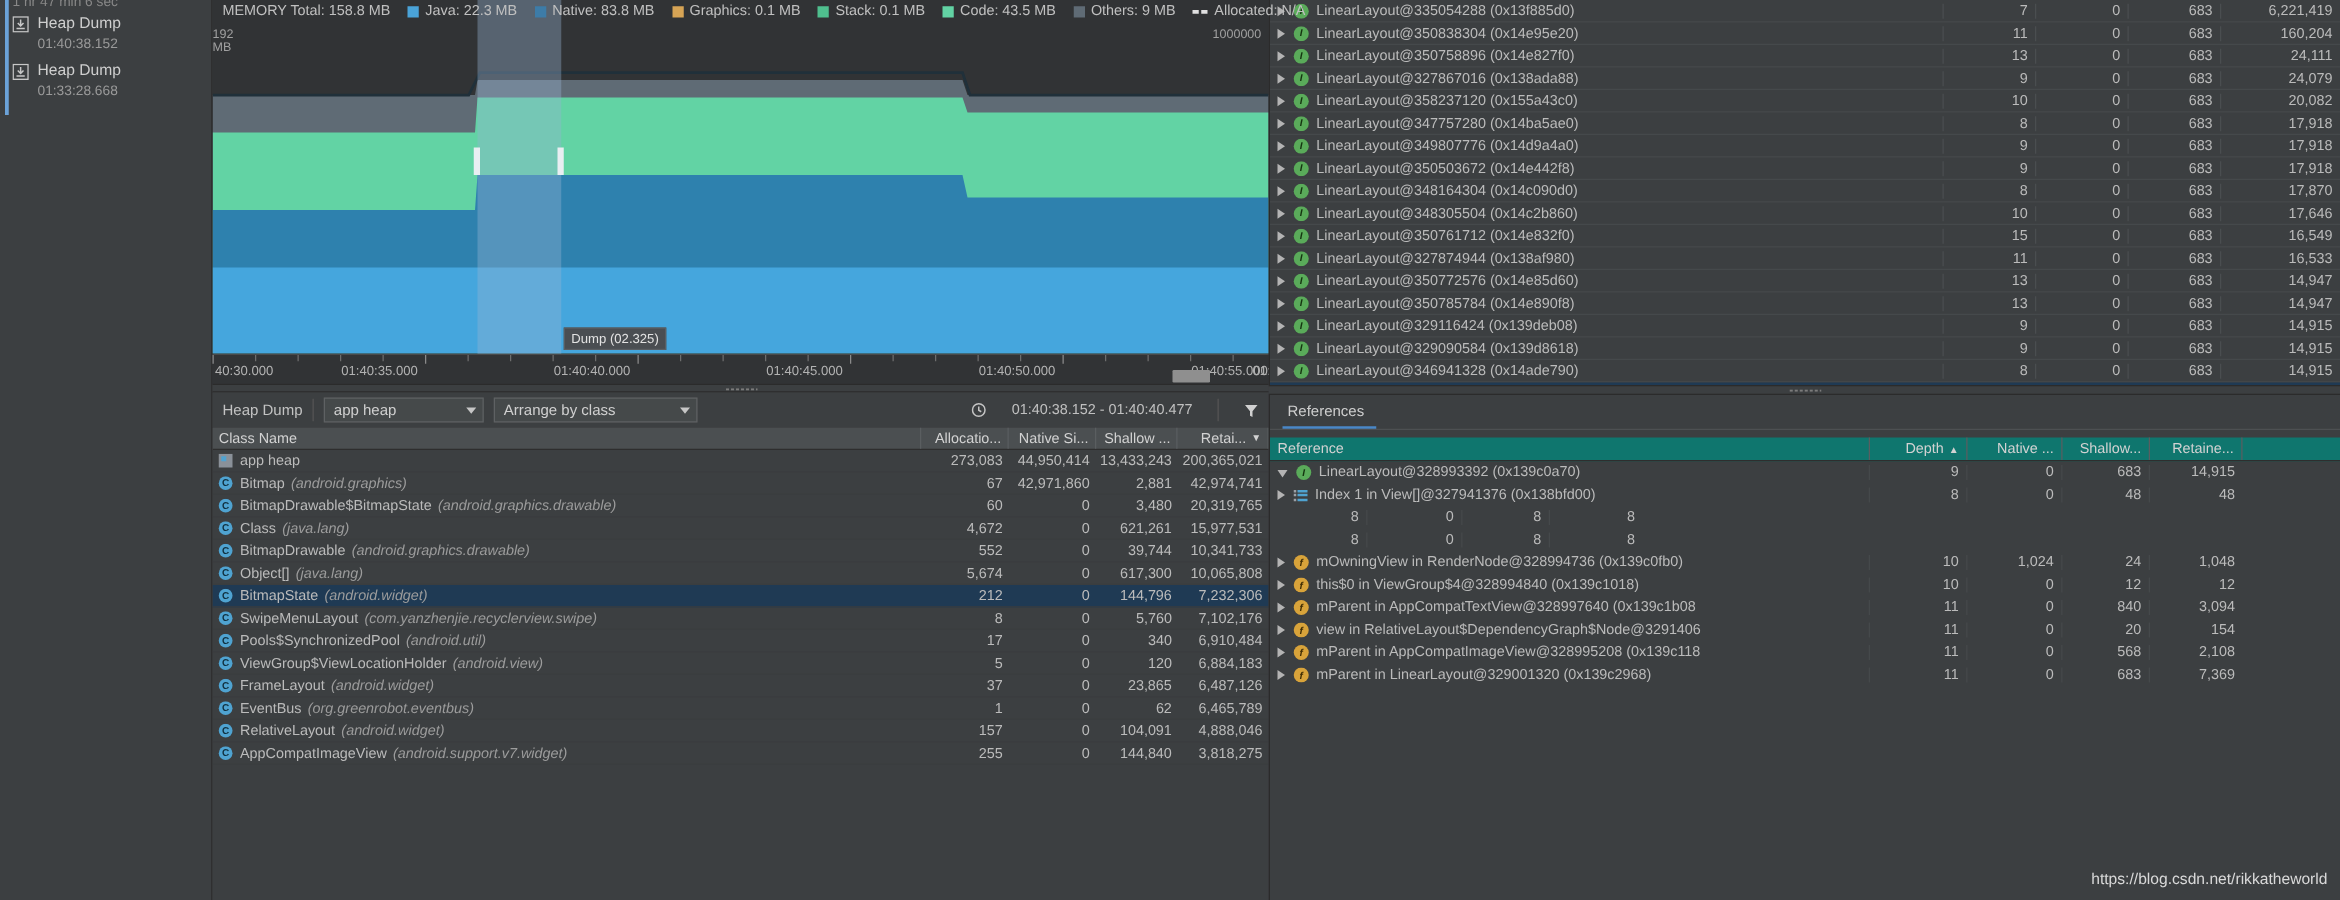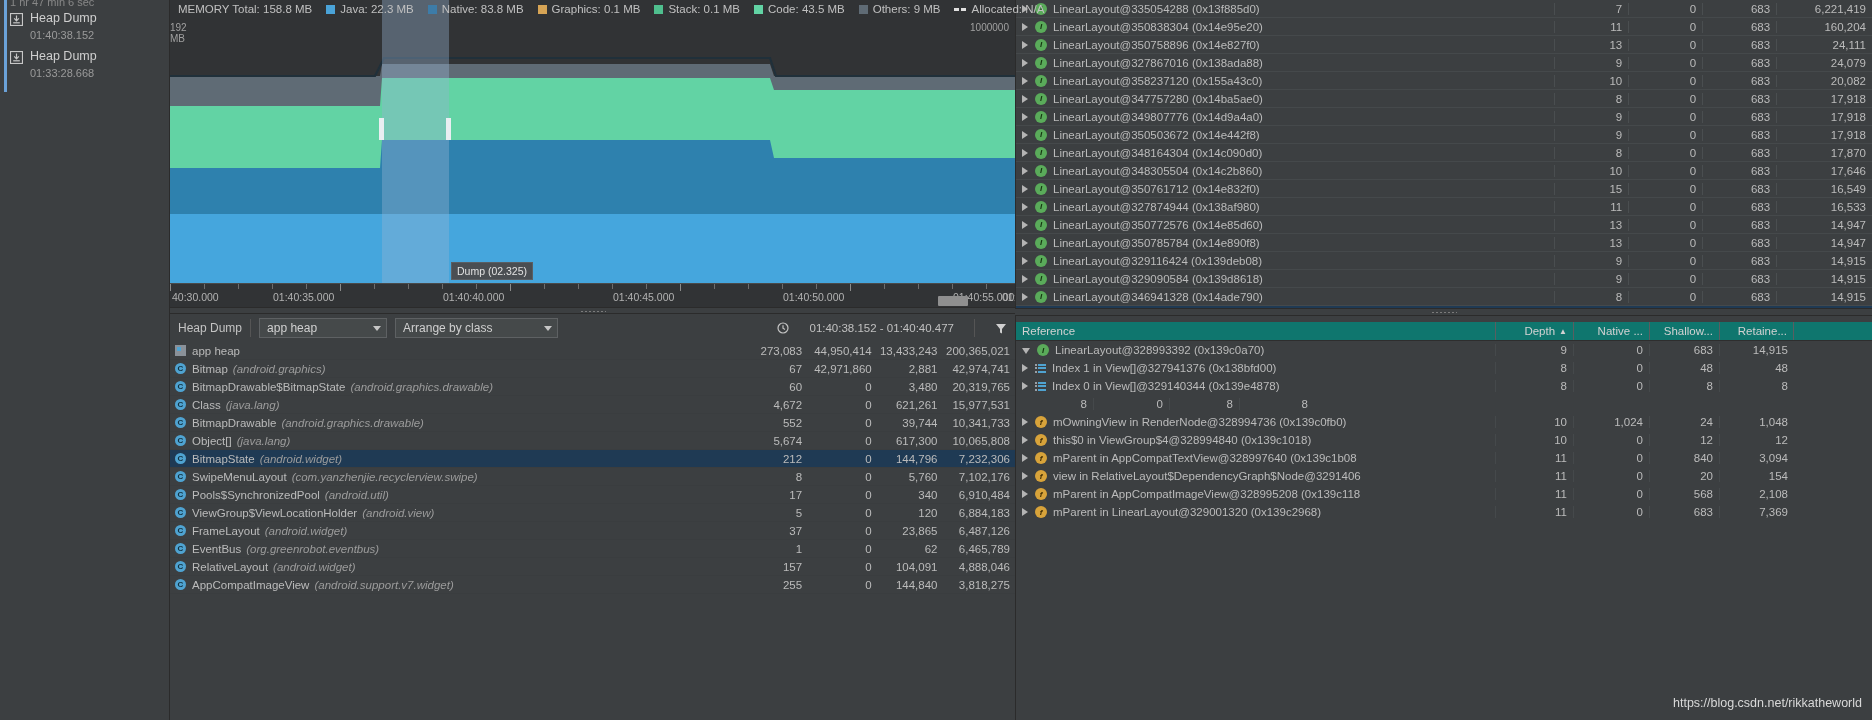--- a/index.html
+++ b/index.html
@@ -467,20 +467,30 @@
       <span class="tb-sep"></span>
       <span class="filter-icon">
         <svg width="12" height="13" viewBox="0 0 12 13">
           <path d="M1 2 L11 2 L7 7 L7 11.5 L5 10.5 L5 7 Z" fill="#d0d0d0"></path>
         </svg>
       </span>
     </div>
   </div>
 
   <div class="class-table">
+    <div class="ct-header">
+      <div class="cell c-name">Class Name</div>
+      <div class="cell c-alloc">Allocatio...</div>
+      <div class="cell c-native">Native Si...</div>
+      <div class="cell c-shallow">Shallow ...</div>
+      <div class="cell c-retain">
+        <span>Retai...</span>
+        <span class="sort-arrow">▼</span>
+      </div>
+    </div>
     <div class="ct-rows" id="ct-rows">
         <div class="ct-row">
           <div class="cell c-name indent1">
             <span class="heap-badge"></span>
             <span>app heap</span>
           </div>
           <div class="cell c-alloc">273,083</div>
           <div class="cell c-native">44,950,414</div>
           <div class="cell c-shallow">13,433,243</div>
           <div class="cell c-retain">200,365,021</div>
@@ -822,20 +832,23 @@
         </div>
         <div class="inst-row selected"></div>
       </div>
   </div>
 
   <div class="splitter-r">
     <div class="grip"></div>
   </div>
 
   <div class="refs-panel">
+    <div class="refs-tabbar">
+      <div class="refs-tab">References</div>
+    </div>
     <div class="refs-header">
       <div class="cell r-name">Reference</div>
       <div class="cell r-depth">
         <span>Depth</span>
         <span class="sort-arrow">▲</span>
       </div>
       <div class="cell r-native">Native ...</div>
       <div class="cell r-shallow">Shallow...</div>
       <div class="cell r-retain">Retaine...</div>
     </div>
@@ -863,32 +876,20 @@
               <b></b>
             </span>
             <span>Index 1 in View[]@327941376 (0x138bfd00)</span>
           </div>
           <div class="cell r-depth">8</div>
           <div class="cell r-native">0</div>
           <div class="cell r-shallow">48</div>
           <div class="cell r-retain">48</div>
         </div>
         <div class="refs-row">
-          <div class="cell r-name ref-ind1">
-            <span class="tri"></span>
-            <span class="badge-array">
-              <i></i>
-              <i></i>
-              <i></i>
-              <b></b>
-              <b></b>
-              <b></b>
-            </span>
-            <span>Index 0 in View[]@329140344 (0x139e4878)</span>
-          </div>
           <div class="cell r-depth">8</div>
           <div class="cell r-native">0</div>
           <div class="cell r-shallow">8</div>
           <div class="cell r-retain">8</div>
         </div>
         <div class="refs-row">
           <div class="cell r-depth">8</div>
           <div class="cell r-native">0</div>
           <div class="cell r-shallow">8</div>
           <div class="cell r-retain">8</div>

